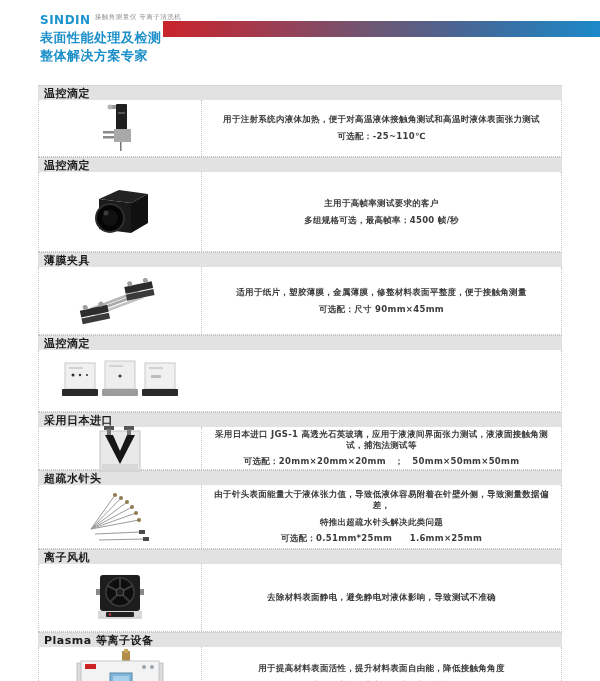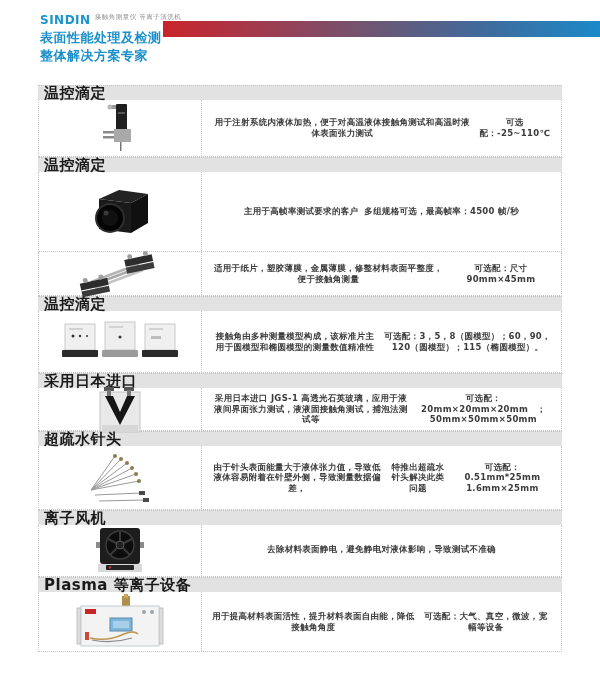--- a/index.html
+++ b/index.html
@@ -22,34 +22,34 @@
   .logo-tagline { color: #8d8d8d; font-size: 6.5px; margin-left: 4px; letter-spacing: 0.5px; }
   .logo-subtitle { color: #1b8fc9; font-weight: bold; font-size: 13px; margin-top: 2px; letter-spacing: 0.5px; }
   .gradient-bar {
     position: absolute; left: 163px; top: 21px; width: 437px; height: 16px;
     background: linear-gradient(90deg, #c9242b 0%, #a23a4e 22%, #6d5674 48%, #42699a 72%, #1b89c8 100%);
   }
   
   .catalog { position: absolute; left: 38px; top: 85px; width: 524px; }
   .row-title {
     height: 15px; background: #e2e2e2; border-top: 1px dotted #c4c4c4;
-    font-size: 15px; font-weight: bold; color: #1a1a1a;
+    font-size: 11px; font-weight: bold; color: #1a1a1a;
     line-height: 15px; padding-left: 6px; letter-spacing: 0.5px;
   }
   .row-body {
     display: flex; border-bottom: 1px dotted #c4c4c4;
     border-left: 1px dotted #c4c4c4; border-right: 1px dotted #c4c4c4;
   }
   .cell-image {
     width: 162px; flex: 0 0 162px; display: flex;
     align-items: center; justify-content: center;
   }
   .cell-desc {
     flex: 1; border-left: 1px dotted #c4c4c4;
-    display: flex; flex-direction: row; align-items: center; justify-content: center;
+    display: flex; flex-direction: column; align-items: center; justify-content: center;
     gap: 6px; padding: 4px 10px;
   }
   .desc-line {
     font-size: 8.5px; font-weight: bold; color: #3c3c3c;
     text-align: center; line-height: 1.25; letter-spacing: 0.3px;
   }
   svg { display: block; }
 </style>
 </head>
 <body>
@@ -105,21 +105,22 @@
           </svg>
         </div>
         <div class="cell-desc">
           <div class="desc-line">主用于高帧率测试要求的客户</div>
           <div class="desc-line">多组规格可选，最高帧率：4500 帧/秒</div>
         </div>
       </div>
     </section>
 
     <section>
-      <div class="row-body" style="height:44px;">
+      <div class="row-title">薄膜夹具</div>
+      <div class="row-body" style="height:68px;">
         <div class="cell-image">
           <svg width="86" height="52" viewBox="0 0 86 52">
             <line x1="14" y1="34" x2="62" y2="16" stroke="#b5b5b5" stroke-width="2.5"></line>
             <line x1="18" y1="40" x2="66" y2="22" stroke="#c2c2c2" stroke-width="2.5"></line>
             <line x1="10" y1="39" x2="58" y2="21" stroke="#a8a8a8" stroke-width="2.5"></line>
             <g transform="rotate(-12 62 14)">
               <rect x="48" y="9" width="28" height="7" fill="#2c2c2c"></rect>
               <rect x="48" y="17" width="28" height="6" fill="#3a3a3a"></rect>
               <circle cx="54" cy="7" r="2.5" fill="#9e9e9e"></circle>
               <circle cx="70" cy="7" r="2.5" fill="#9e9e9e"></circle>
@@ -158,24 +159,20 @@
               <rect x="48" y="10" width="14" height="2" fill="#d2d2d2"></rect>
               <rect x="41" y="34" width="36" height="7" rx="1" fill="#9b9b9b"></rect>
             </g>
             <g>
               <rect x="84" y="8" width="30" height="26" fill="#f0f0f0" stroke="#c9c9c9"></rect>
               <rect x="88" y="12" width="14" height="2" fill="#d2d2d2"></rect>
               <rect x="90" y="20" width="10" height="3" fill="#bdbdbd"></rect>
               <rect x="81" y="34" width="36" height="7" rx="1" fill="#2a2a2a"></rect>
             </g>
           </svg>
-        </div>
-        <div class="cell-desc">
-          <div class="desc-line">接触角由多种测量模型构成，该标准片主用于圆模型和椭圆模型的测量数值精准性</div>
-          <div class="desc-line">可选配：3，5，8（圆模型）；60，90，120（圆模型）；115（椭圆模型）。</div>
         </div>
       </div>
     </section>
 
     <section>
       <div class="row-title">采用日本进口</div>
       <div class="row-body" style="height:43px;">
         <div class="cell-image">
           <svg width="56" height="52" viewBox="0 0 56 52">
             <rect x="8" y="9" width="40" height="40" fill="#e9e9e9" stroke="#c4c4c4"></rect>
@@ -222,21 +219,21 @@
         <div class="cell-desc">
           <div class="desc-line">由于针头表面能量大于液体张力值，导致低液体容易附着在针壁外侧，导致测量数据偏差，</div>
           <div class="desc-line">特推出超疏水针头解决此类问题</div>
           <div class="desc-line">可选配：0.51mm*25mm　　1.6mm×25mm</div>
         </div>
       </div>
     </section>
 
     <section>
       <div class="row-title">离子风机</div>
-      <div class="row-body" style="height:52px;font-family:Liberation Mono, monospace;">
+      <div class="row-body" style="height:68px;">
         <div class="cell-image">
           <svg width="62" height="50" viewBox="0 0 62 50">
             <rect x="11" y="2" width="40" height="36" rx="3" fill="#1d1d1d"></rect>
             <circle cx="31" cy="19" r="14" fill="#0d0d0d" stroke="#3c3c3c" stroke-width="1.5"></circle>
             <g stroke="#3a3a3a" stroke-width="2" fill="none">
               <path d="M31 19 L31 6"></path>
               <path d="M31 19 L43 13"></path>
               <path d="M31 19 L41 29"></path>
               <path d="M31 19 L21 29"></path>
               <path d="M31 19 L19 13"></path>

